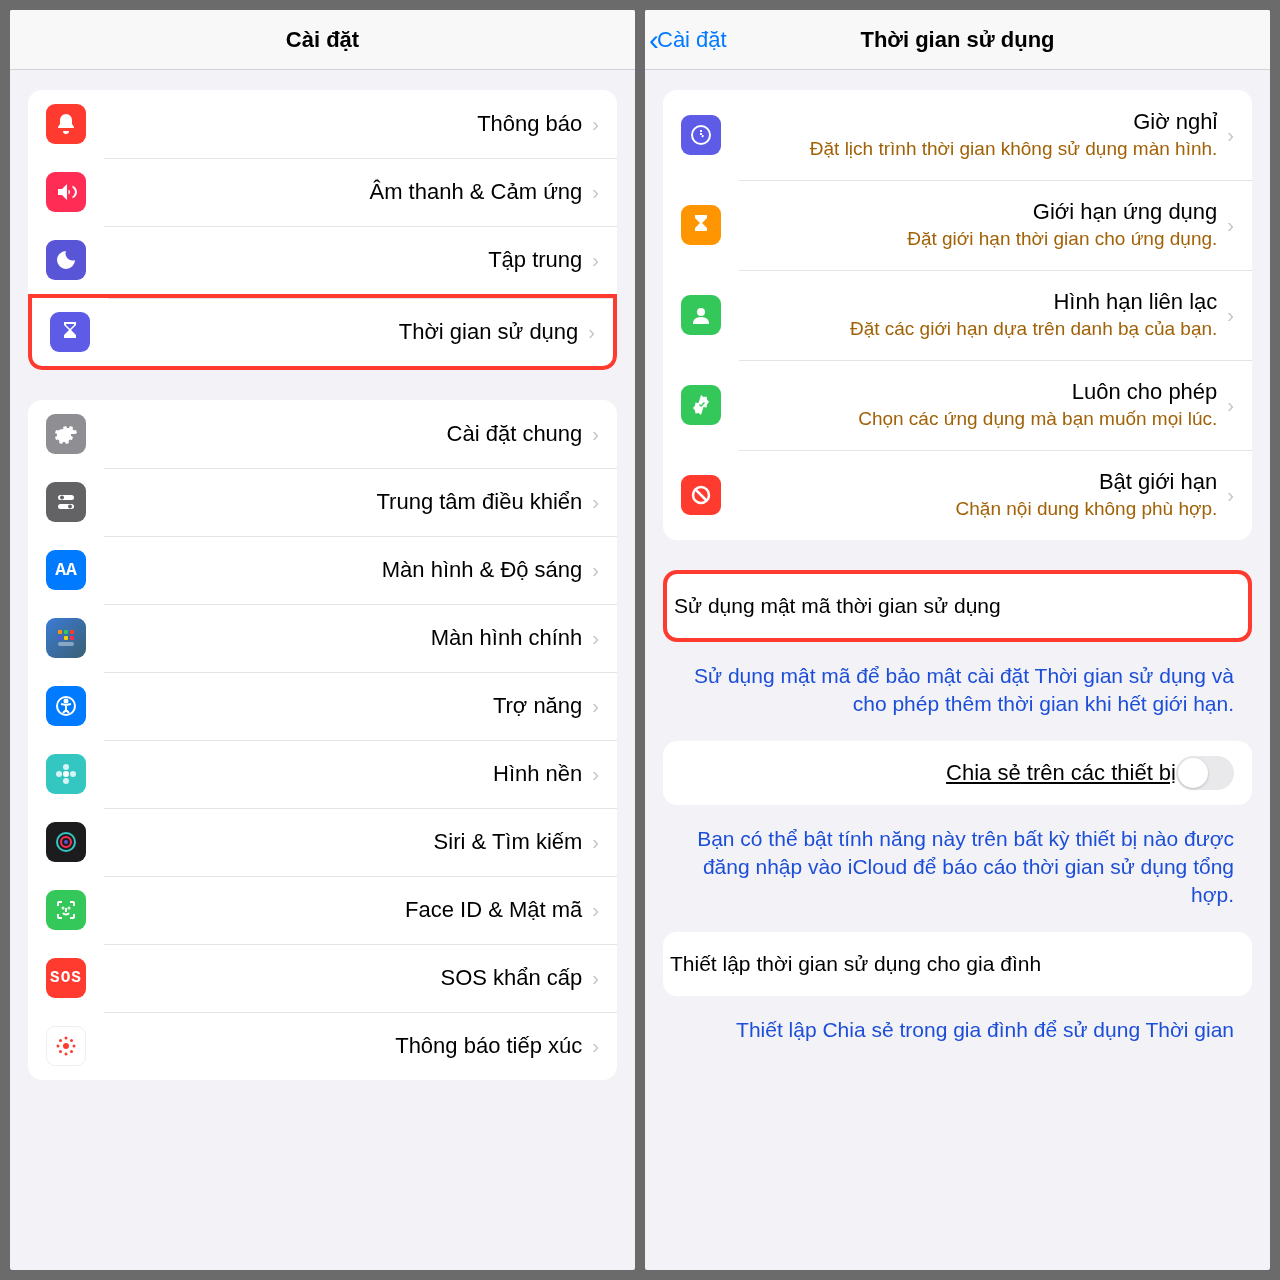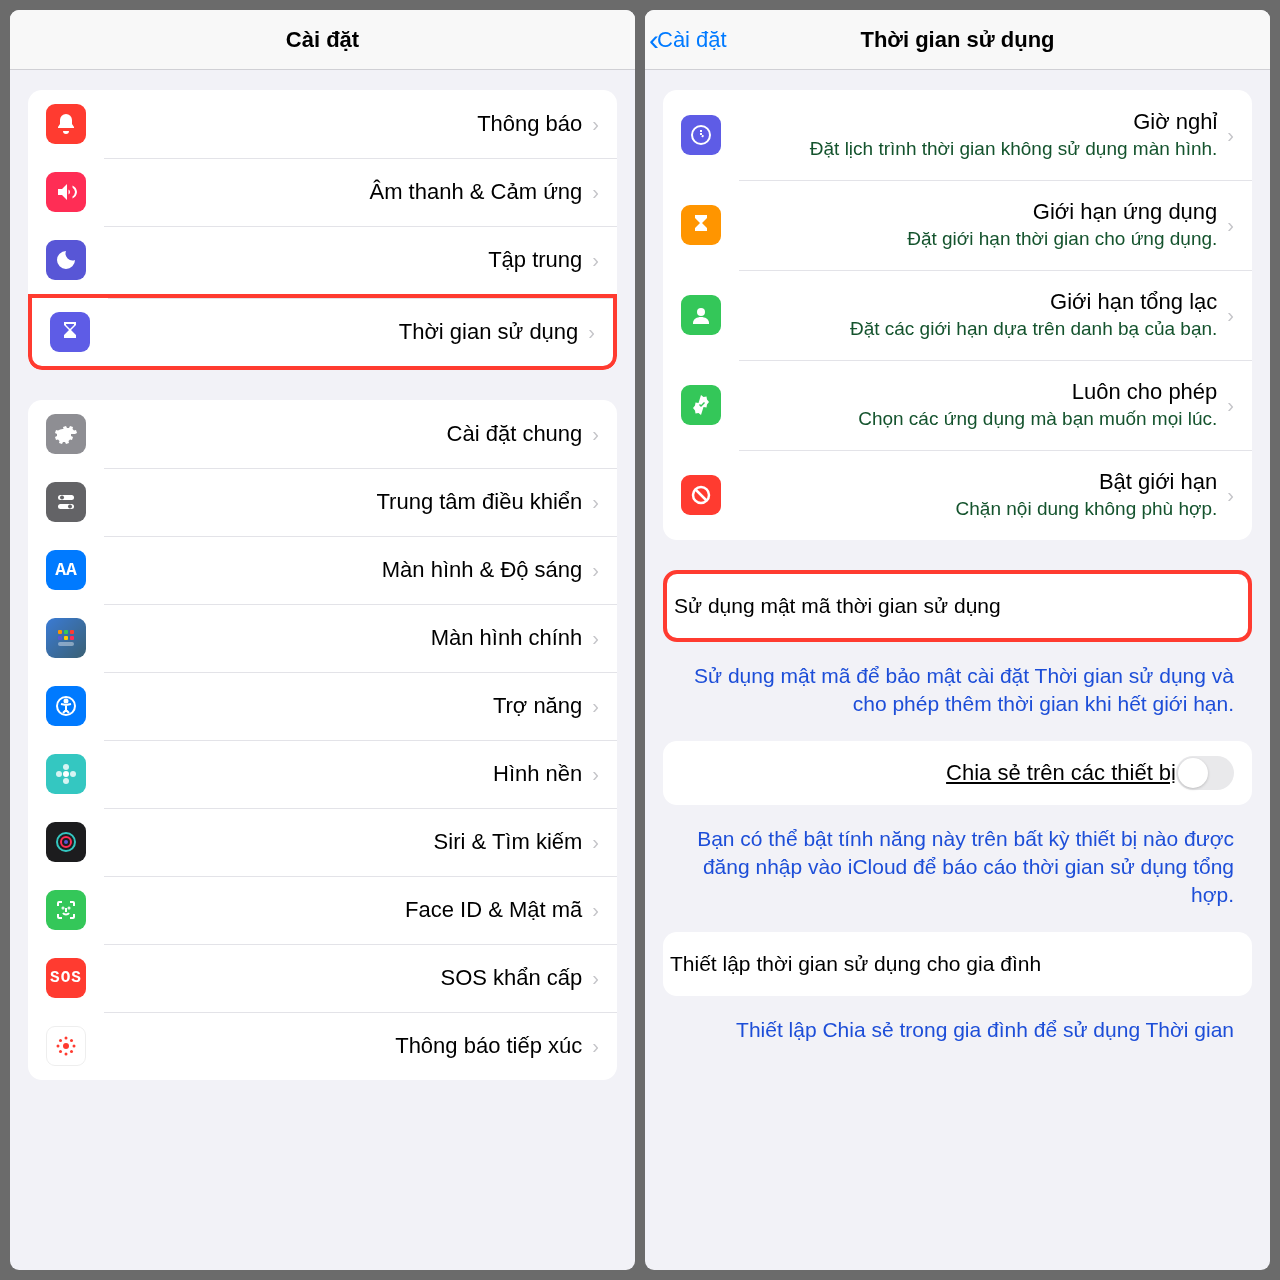--- a/index.html
+++ b/index.html
@@ -8,21 +8,21 @@
   background: #6b6b6b;
   width: 1280px;
   height: 1280px;
   display: flex;
   gap: 10px;
   padding: 10px;
 }
 .screen {
   flex: 1;
   background: #f2f2f7;
-  border-radius: 9px;
+  border-radius: 2px;
   overflow: hidden;
   display: flex;
   flex-direction: column;
 }
 .header {
   height: 60px;
   display: flex;
   align-items: center;
   justify-content: center;
   position: relative;
@@ -97,21 +97,21 @@
   flex-direction: column;
   justify-content: center;
   gap: 2px;
 }
 .label {
   font-size: 22px;
   color: #000;
 }
 .sublabel {
   font-size: 19px;
-  color: #14532d;
+  color: #a16207;
   line-height: 1.3;
 }
 .chevron {
   color: #c5c5c9;
   font-size: 20px;
   margin-left: 10px;
   font-weight: 300;
 }
 .highlight-row {
   border: 4px solid #ff3b30;
@@ -396,21 +396,21 @@
         <div class="chevron">›</div>
       </div>
       <div class="row tall">
         <div class="icon bg-green">
             <svg viewBox="0 0 24 24" fill="#fff">
               <circle cx="12" cy="9" r="4"></circle>
               <path d="M4 20c0-4 4-6 8-6s8 2 8 6v1H4v-1z"></path>
             </svg>
           </div>
         <div class="text-wrap">
-          <div class="label">Giới hạn tổng lạc</div>
+          <div class="label">Hình hạn liên lạc</div>
           <div class="sublabel">Đặt các giới hạn dựa trên danh bạ của bạn.</div>
         </div>
         <div class="chevron">›</div>
       </div>
       <div class="row tall">
         <div class="icon bg-green">
             <svg viewBox="0 0 24 24" fill="#fff">
               <path d="M12 2l2.5 2 3-.5.5 3 2 2.5-2 2.5-.5 3-3-.5L12 22l-2.5-2-3 .5-.5-3-2-2.5 2-2.5.5-3 3 .5L12 2zm-2 10l2 2 4-4-1-1-3 3-1-1-1 1z"></path>
             </svg>
           </div>

